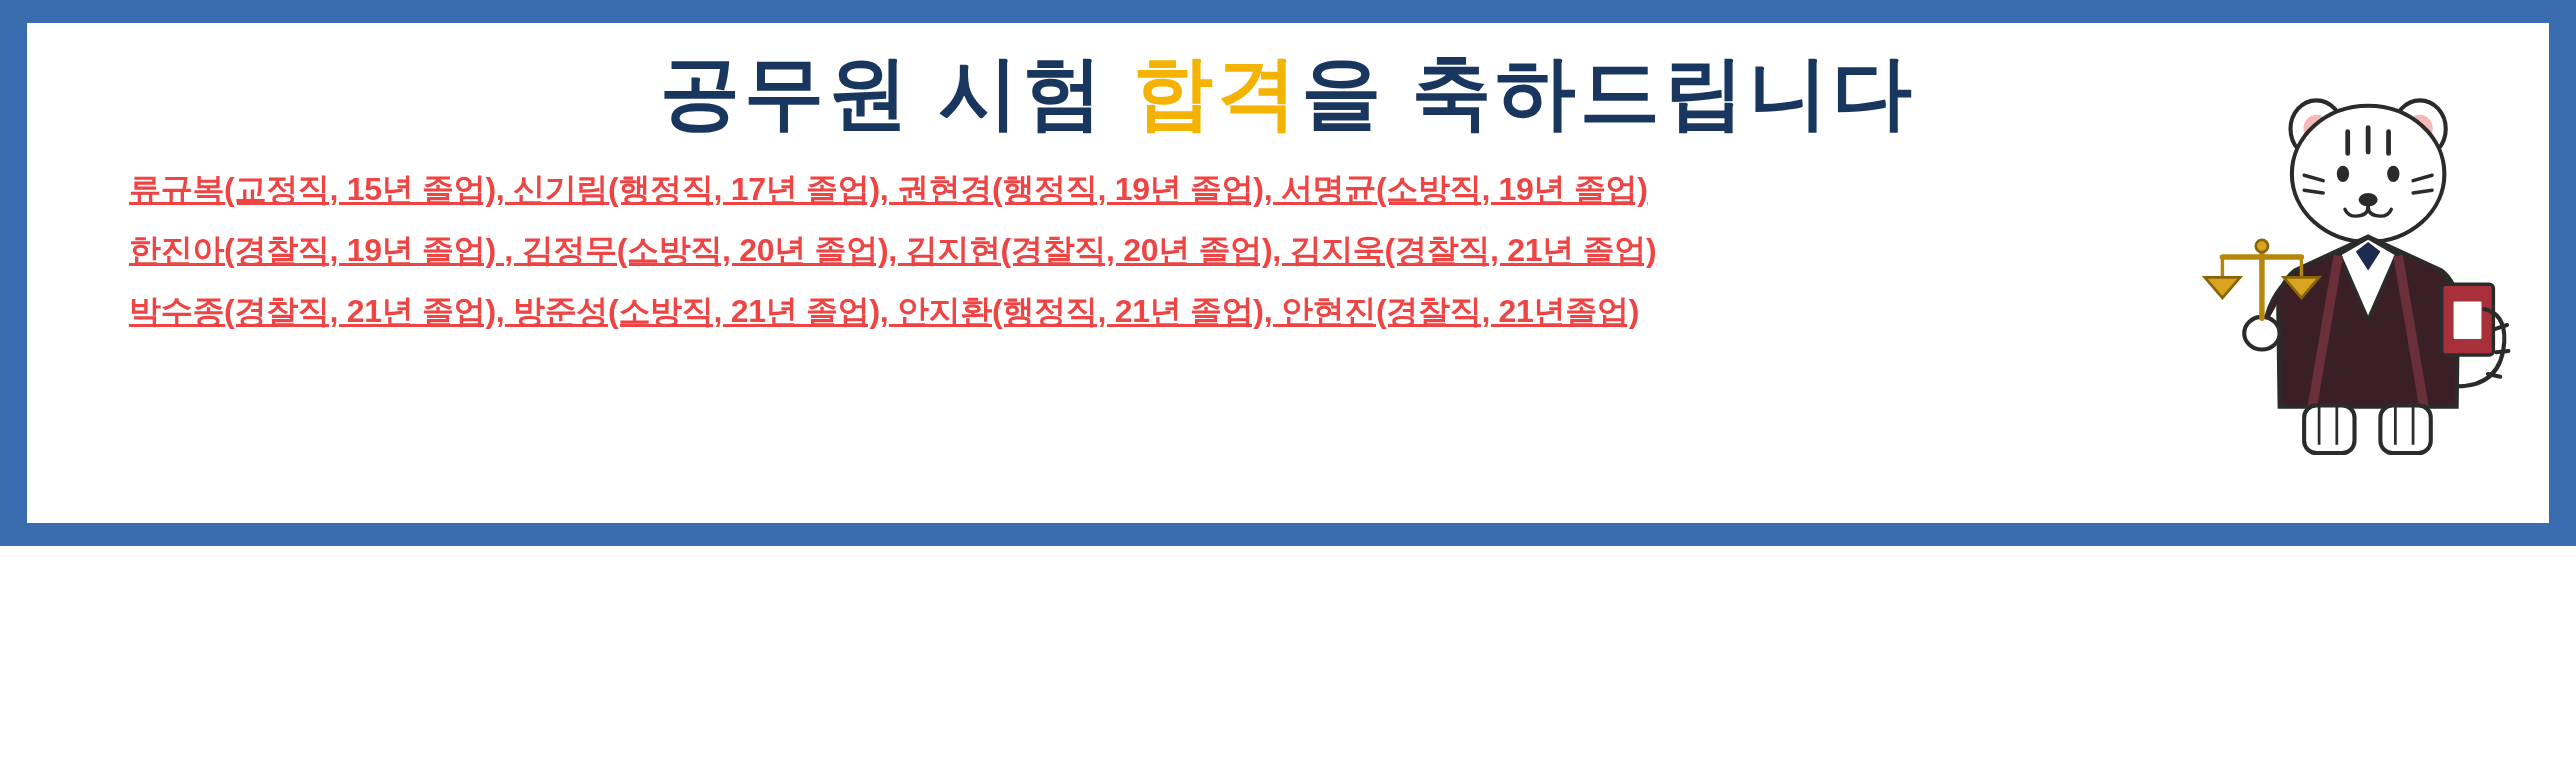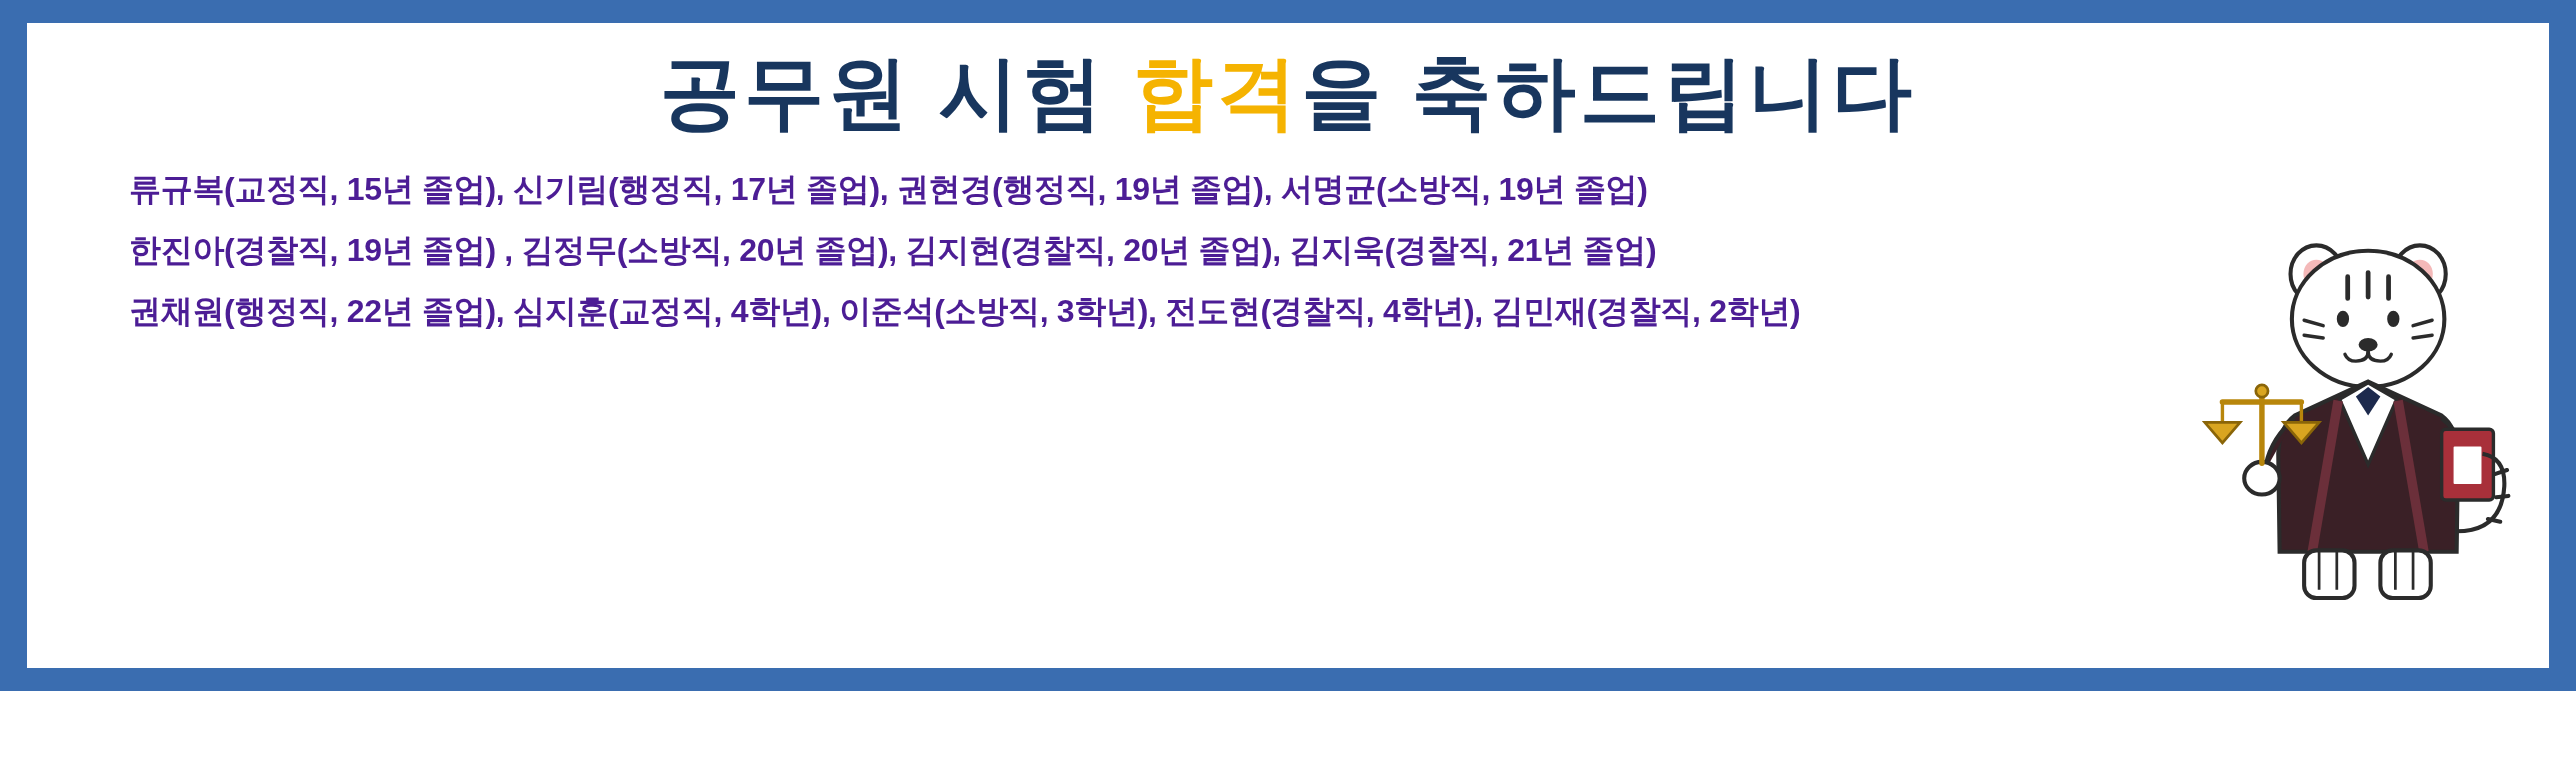--- a/index.html
+++ b/index.html
@@ -10,21 +10,21 @@
     width: 2576px;
     height: 773px;
     background: #ffffff;
     font-family: "Liberation Sans", sans-serif;
     overflow: hidden;
   }
   .banner {
     position: relative;
     box-sizing: border-box;
     width: 2576px;
-    height: 691px;
+    height: 546px;
     background: #3a6db0;
     padding: 23px 27px;
   }
   .banner-inner {
     position: relative;
     box-sizing: border-box;
     width: 100%;
     height: 100%;
     background: #ffffff;
     overflow: hidden;
@@ -44,25 +44,26 @@
     color: #f5b301;
   }
   .names {
     margin: 0;
     padding: 23px 0 0 0;
     list-style: none;
   }
   .name-line {
     font-size: 32px;
     font-weight: 700;
-    color: #4c1d95;
+    color: #ef4444;
     line-height: 1.05;
     padding: 13.6px 0 13.6px 102px;
     white-space: nowrap;
     letter-spacing: -0.3px;
+    text-decoration: underline;
   }
   
   .mascot {
     position: absolute;
     right: 27px;
     bottom: 6.8px;
     width: 320px;
     height: 450px;
     pointer-events: none;
   }
@@ -71,21 +72,21 @@
 <body>
 
 <div class="banner">
   <div class="banner-inner">
 
     <h1 class="headline"><span>공무원 시험 </span><span class="hl-accent">합격</span><span>을 축하드립니다</span></h1>
 
     <ul class="names">
       <li class="name-line">류규복(교정직, 15년 졸업), 신기림(행정직, 17년 졸업), 권현경(행정직, 19년 졸업), 서명균(소방직, 19년 졸업)</li>
       <li class="name-line">한진아(경찰직, 19년 졸업) , 김정무(소방직, 20년 졸업), 김지현(경찰직, 20년 졸업), 김지욱(경찰직, 21년 졸업)</li>
-      <li class="name-line">권채원(행정직, 22년 졸업),  심지훈(교정직, 4학년), 이준석(소방직, 3학년), 전도현(경찰직, 4학년), 김민재(경찰직, 2학년)</li>
+      <li class="name-line">박수종(경찰직, 21년 졸업), 방준성(소방직, 21년 졸업), 안지환(행정직, 21년 졸업), 안현진(경찰직, 21년졸업)</li>
     </ul>
 
     <svg class="mascot" viewBox="0 0 470 660" aria-hidden="true">
 
       <ellipse cx="168" cy="92" rx="38" ry="42" fill="#ffffff" stroke="#2b2b2b" stroke-width="6"></ellipse>
       <ellipse cx="168" cy="92" rx="19" ry="21" fill="#f4b9b9" stroke="none"></ellipse>
       <ellipse cx="320" cy="92" rx="38" ry="42" fill="#ffffff" stroke="#2b2b2b" stroke-width="6"></ellipse>
       <ellipse cx="320" cy="92" rx="19" ry="21" fill="#f4b9b9" stroke="none"></ellipse>
 
       <ellipse cx="244" cy="158" rx="112" ry="100" fill="#ffffff" stroke="#2b2b2b" stroke-width="6"></ellipse>

